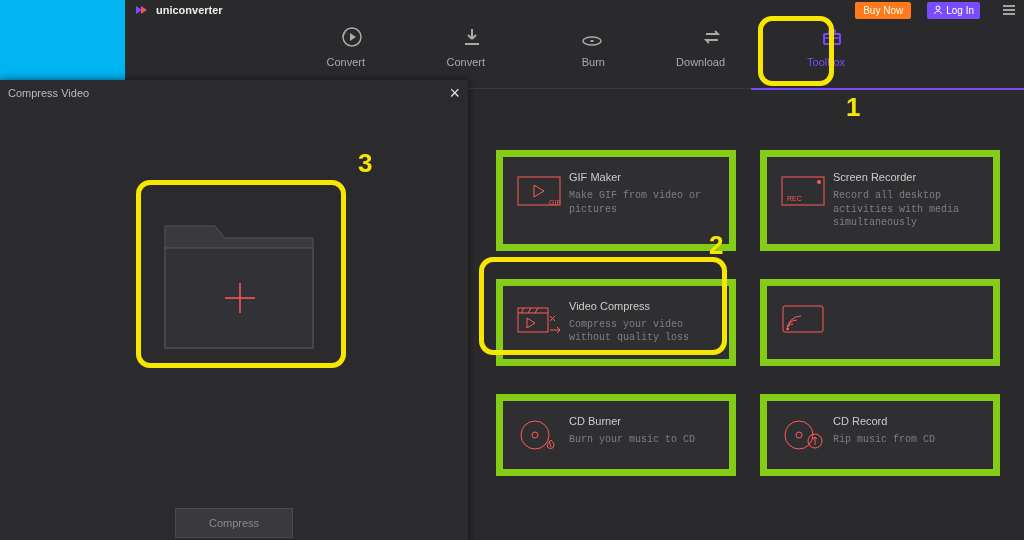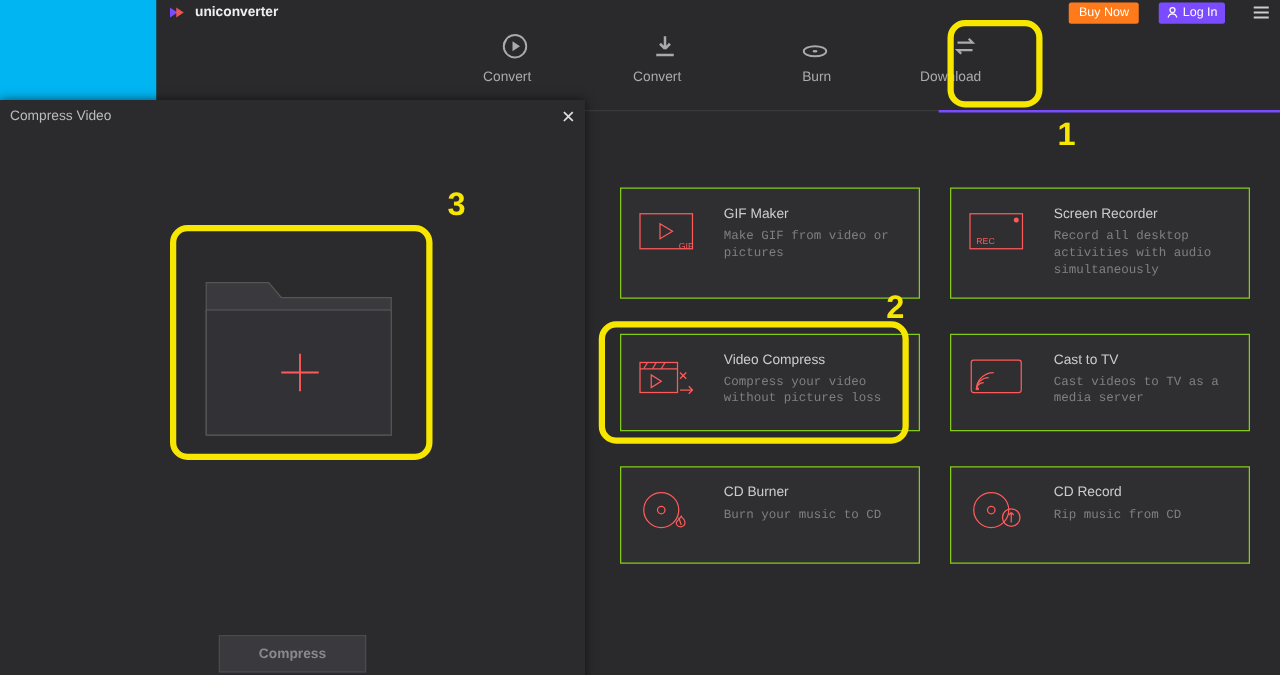--- a/index.html
+++ b/index.html
@@ -23,32 +23,32 @@
   .navrow { display: flex; justify-content: center; gap: 60px; margin-top: 6px; padding-bottom: 12px; }
   .navitem { display: flex; flex-direction: column; align-items: flex-end; gap: 6px; font-size: 11px; color: #aaa; cursor: pointer; min-width: 60px; }
   .navitem.active { color: #7b4cff; }
   .navicon { width: 26px; height: 26px; display: flex; align-items: center; justify-content: center; }
 
   .underline { position: absolute; left: 0; right: 0; top: 88px; height: 1px; background: #3a3a3d; }
   .underline-active { position: absolute; top: 88px; height: 2px; background: #7b4cff; left: 625px; width: 275px; }
 
   
   .grid { position: absolute; left: 370px; top: 150px; right: 10px; display: grid; grid-template-columns: 240px 240px; gap: 28px 24px; }
-  .card { border: 1px solid #84cc16; background: #2f2f32; padding: 14px 14px; display: flex; gap: 24px; min-height: 78px; cursor: pointer; }
+  .card { border: 7px solid #84cc16; background: #2f2f32; padding: 14px 14px; display: flex; gap: 8px; min-height: 78px; cursor: pointer; }
   .card .cicon { width: 44px; height: 40px; flex: 0 0 44px; display: flex; align-items: center; justify-content: center; }
   .card .ctxt { display: flex; flex-direction: column; gap: 6px; }
   .card .ct { font-size: 11px; color: #ccc; }
   .card .cd { font-size: 10px; color: #7f7f83; line-height: 1.35; font-family: Liberation Mono, monospace; }
 
   
   .panel { position: absolute; left: 0; top: 80px; width: 468px; height: 470px; background: #2b2b2e; box-shadow: 0 0 8px rgba(0,0,0,.6); }
   .panel-header { height: 26px; display: flex; align-items: center; padding: 0 8px; font-size: 11px; color: #bbb; }
   .panel-header .close { margin-left: auto; font-size: 18px; color: #ddd; cursor: pointer; line-height: 1; }
   .drop { position: absolute; left: 155px; top: 128px; width: 168px; height: 150px; }
-  .compress-btn { position: absolute; left: 175px; bottom: 12px; width: 118px; height: 30px; background: #3a3a3e; border: 1px solid #4a4a4e; color: #8a8a8e; font-size: 11px; display: flex; align-items: center; justify-content: center; cursor: pointer; font-weight: bold; }
+  .compress-btn { position: absolute; left: 175px; bottom: 12px; width: 118px; height: 30px; background: #3a3a3e; border: 1px solid #4a4a4e; color: #8a8a8e; font-size: 11px; display: flex; align-items: center; justify-content: center; cursor: pointer; }
 
   
   .anno { position: absolute; border: 5px solid #f7e600; border-radius: 14px; pointer-events: none; }
   .anno-label { position: absolute; color: #f7e600; font-size: 26px; font-weight: 700; pointer-events: none; }
 
   svg { display: block; }
 </style>
 </head>
 <body>
 
@@ -113,20 +113,30 @@
       <span>Burn</span>
     </div>
     <div class="navitem">
       <span class="navicon">
         <svg width="24" height="24" viewBox="0 0 24 24">
             <path d="M6 9h12l-3-3M18 15H6l3 3" fill="none" stroke="#aaa" stroke-width="1.8"></path>
           </svg>
       </span>
       <span>Download</span>
     </div>
+    <div class="navitem active">
+      <span class="navicon">
+        <svg width="24" height="24" viewBox="0 0 24 24">
+            <rect x="4" y="9" width="16" height="10" rx="1" fill="none" stroke="#7b4cff" stroke-width="1.8"></rect>
+            <path d="M9 9V7a3 3 0 0 1 6 0v2" fill="none" stroke="#7b4cff" stroke-width="1.8"></path>
+            <line x1="4" y1="13" x2="20" y2="13" stroke="#7b4cff" stroke-width="1.5"></line>
+          </svg>
+      </span>
+      <span>Toolbox</span>
+    </div>
   </div>
 
   <div class="underline"></div>
   <div class="underline-active"></div>
 
   <div class="grid">
 
     <div class="card">
       <div class="cicon">
         <svg width="44" height="36" viewBox="0 0 44 36">
@@ -144,53 +154,49 @@
     <div class="card">
       <div class="cicon">
         <svg width="44" height="36" viewBox="0 0 44 36">
             <rect x="1" y="4" width="42" height="28" fill="none" stroke="#ff5a5a" stroke-width="1"></rect>
             <circle cx="38" cy="9" r="2" fill="#ff5a5a"></circle>
             <text x="6" y="28" font-size="7" fill="#ff5a5a">REC</text>
           </svg>
       </div>
       <div class="ctxt">
         <div class="ct">Screen Recorder</div>
-        <div class="cd">Record all desktop activities with audio simultaneously</div>
+        <div class="cd">Record all desktop activities with media simultaneously</div>
       </div>
     </div>
 
     <div class="card">
       <div class="cicon">
         <svg width="44" height="36" viewBox="0 0 44 36">
             <rect x="1" y="6" width="30" height="24" fill="none" stroke="#ff5a5a" stroke-width="1"></rect>
             <line x1="1" y1="11" x2="31" y2="11" stroke="#ff5a5a" stroke-width="1"></line>
             <line x1="7" y1="6" x2="4" y2="11" stroke="#ff5a5a" stroke-width="1"></line>
             <line x1="14" y1="6" x2="11" y2="11" stroke="#ff5a5a" stroke-width="1"></line>
             <line x1="21" y1="6" x2="18" y2="11" stroke="#ff5a5a" stroke-width="1"></line>
             <polygon points="10,16 10,26 18,21" fill="none" stroke="#ff5a5a" stroke-width="1"></polygon>
             <path d="M38 14l-5 5m0-5l5 5M33 28h10m-3-3l3 3-3 3" fill="none" stroke="#ff5a5a" stroke-width="1"></path>
           </svg>
       </div>
       <div class="ctxt">
         <div class="ct">Video Compress</div>
-        <div class="cd">Compress your video without pictures loss</div>
+        <div class="cd">Compress your video without quality loss</div>
       </div>
     </div>
 
     <div class="card">
       <div class="cicon">
         <svg width="44" height="36" viewBox="0 0 44 36">
             <rect x="2" y="4" width="40" height="26" rx="2" fill="none" stroke="#ff5a5a" stroke-width="1"></rect>
             <path d="M6 28a6 6 0 0 1 6-6M6 28a10 10 0 0 1 10-10M6 28a14 14 0 0 1 14-14" fill="none" stroke="#ff5a5a" stroke-width="1"></path>
             <circle cx="7" cy="27" r="1.2" fill="#ff5a5a"></circle>
           </svg>
-      </div>
-      <div class="ctxt">
-        <div class="ct">Cast to TV</div>
-        <div class="cd">Cast videos to TV as a media server</div>
       </div>
     </div>
 
     <div class="card">
       <div class="cicon">
         <svg width="44" height="36" viewBox="0 0 44 36">
             <circle cx="18" cy="18" r="14" fill="none" stroke="#ff5a5a" stroke-width="1"></circle>
             <circle cx="18" cy="18" r="3" fill="none" stroke="#ff5a5a" stroke-width="1"></circle>
             <path d="M30 28c1-2 3-3 4-5 1 2 3 2 3 5a3.5 3.5 0 0 1-7 0z" fill="none" stroke="#ff5a5a" stroke-width="1"></path>
             <path d="M32 24l2 6" stroke="#ff5a5a" stroke-width="1"></path>

